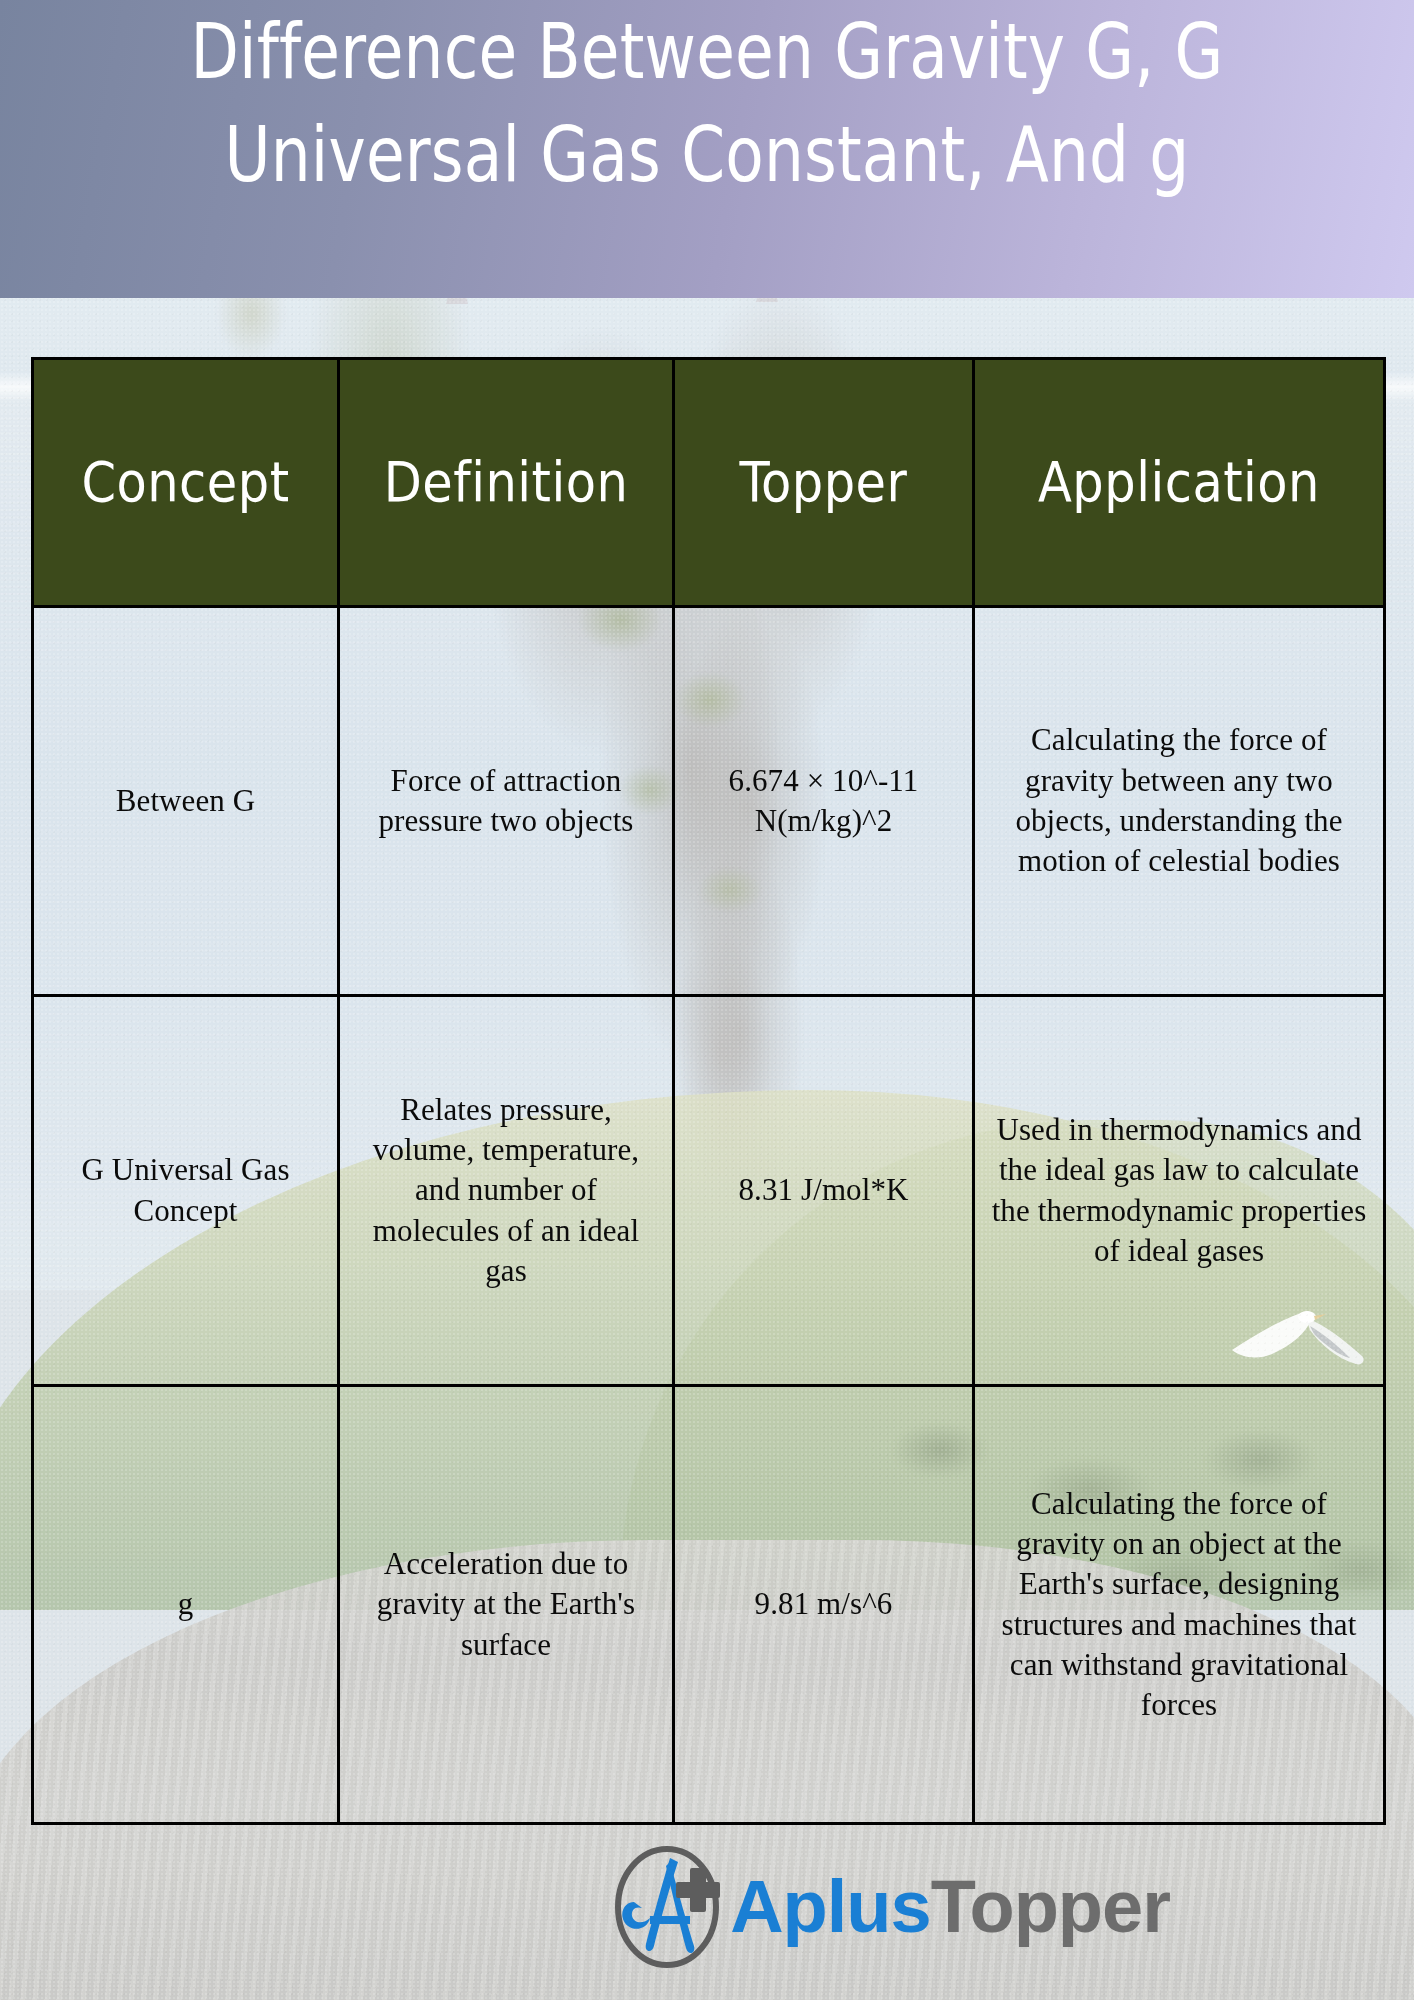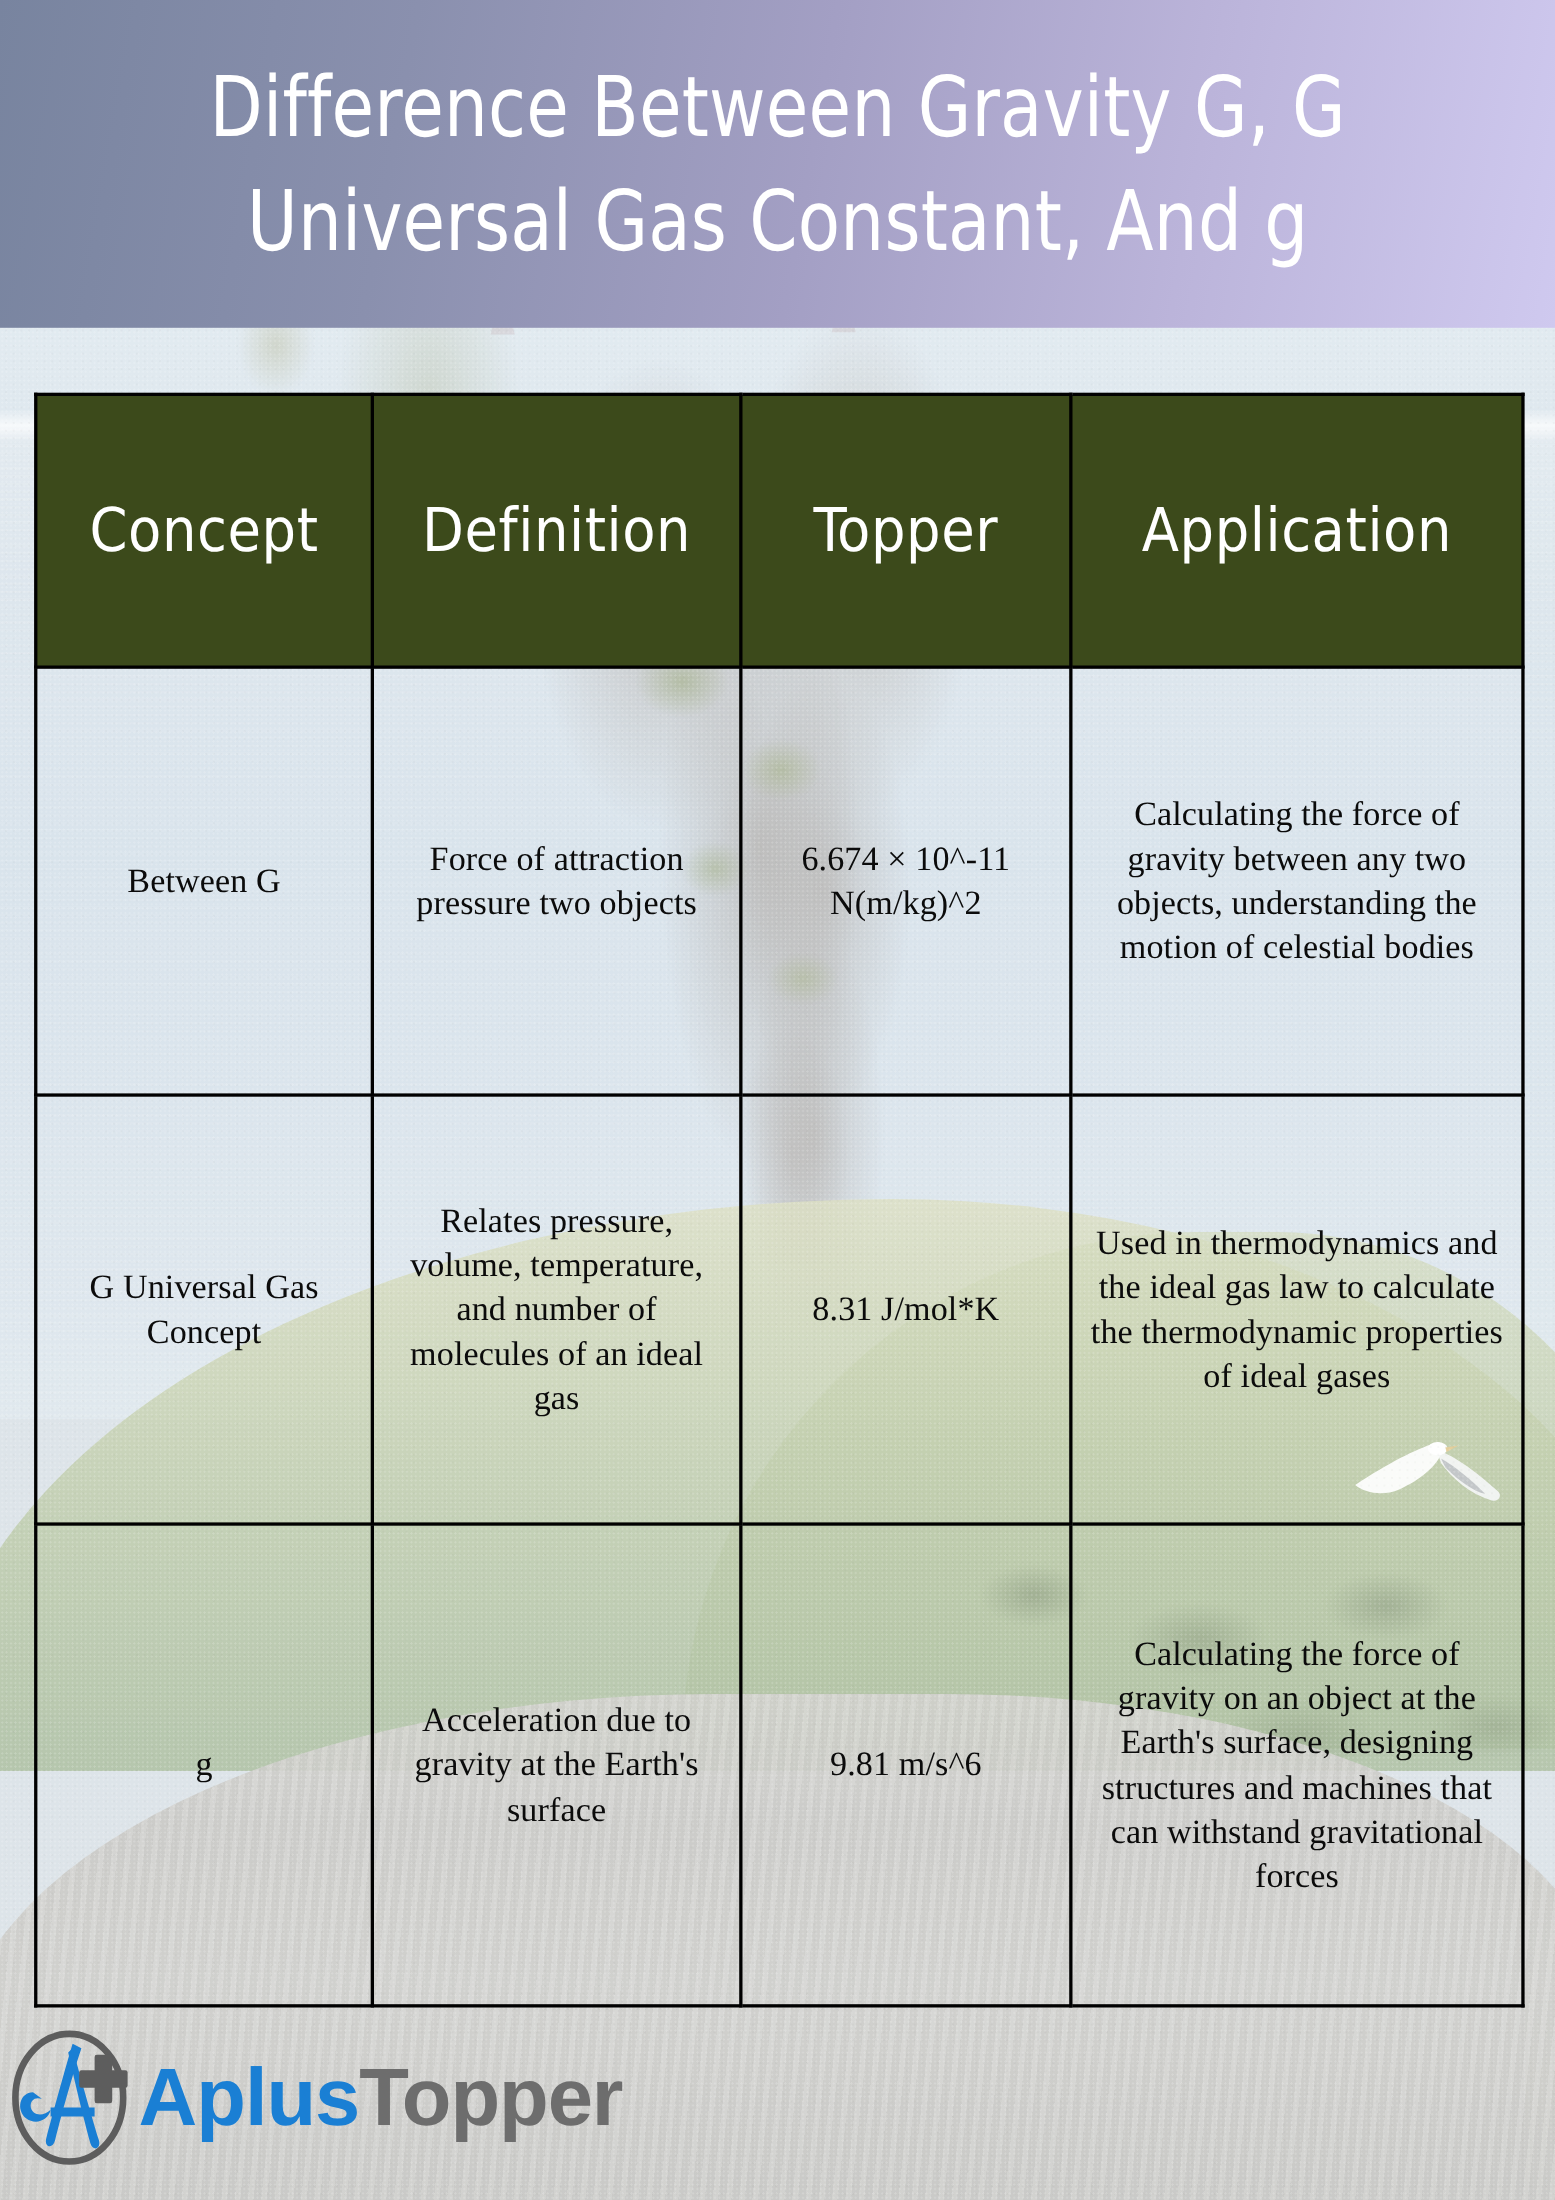--- a/index.html
+++ b/index.html
@@ -208,21 +208,20 @@
     left: 0; top: 0;
     width: 1414px; height: 298px;
     background: linear-gradient(100deg,
       #78849f 0%,
       #8a90ae 26%,
       #a39fc4 52%,
       #bbb4da 76%,
       #cfc9ef 100%);
     z-index: 3;
     display: flex;
-    align-items: center;
     justify-content: center;
   }
   .title-text {
     width: 1240px;
     text-align: center;
     color: #ffffff;
     font-family: "DejaVu Sans Condensed", "Liberation Sans Narrow", "Liberation Sans", sans-serif;
     font-size: 76px;
     line-height: 1.36;
     font-weight: 400;
@@ -284,21 +283,21 @@
   td.col-app      { font-size: 31px; }
 
   
   .logo {
     position: absolute;
     left: 0; top: 1842px;
     width: 1170px; height: 130px;
     z-index: 5;
     display: flex;
     align-items: center;
-    justify-content: flex-start;
+    justify-content: flex-end;
     gap: 0;
   }
   .logo-mark { width: 126px; height: 126px; flex: 0 0 auto; }
   .logo-mark svg { width: 100%; height: 100%; display: block; }
   .logo-word {
     font-family: "Liberation Sans", sans-serif;
     font-size: 74px;
     font-weight: 700;
     letter-spacing: -1px;
     line-height: 1;

